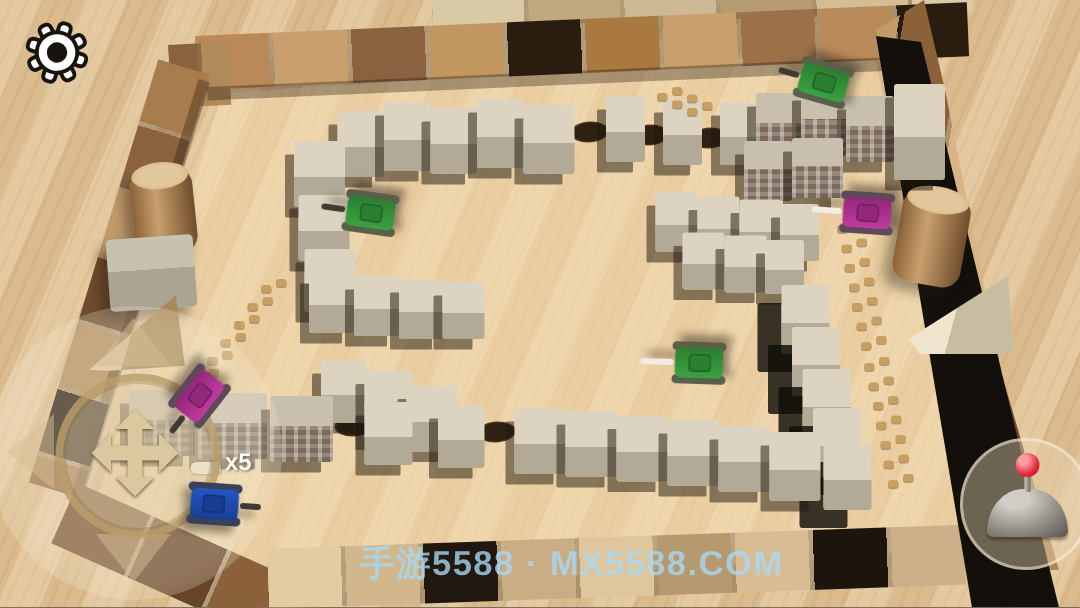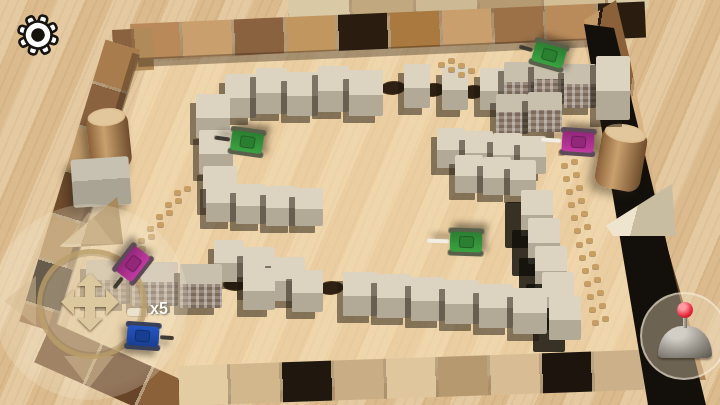--- a/index.html
+++ b/index.html
@@ -278,14 +278,15 @@
     <div id="mine-dome" class="abs"></div>
     <div id="mine-stick" class="abs"></div>
     <div id="mine-ball" class="abs"></div>
   </div>
 
   <div id="ammo">
     <div id="ammo-shell" class="abs"></div>
     <div id="ammo-text" class="abs">x5</div>
   </div>
 
+  <div id="watermark" class="abs">手游5588 · MX5588.COM</div>
 
 </div>
 
 </body></html>

